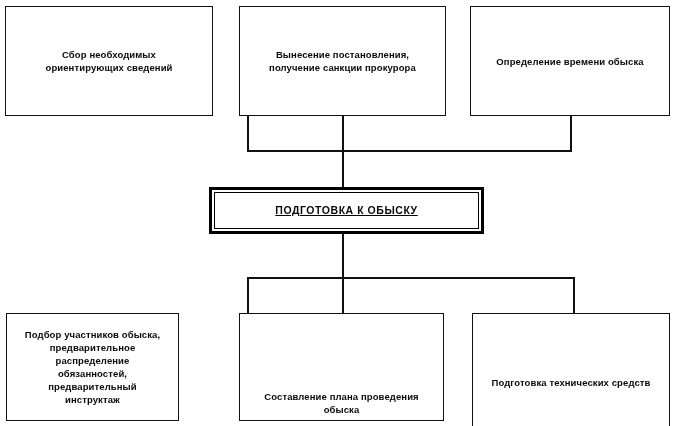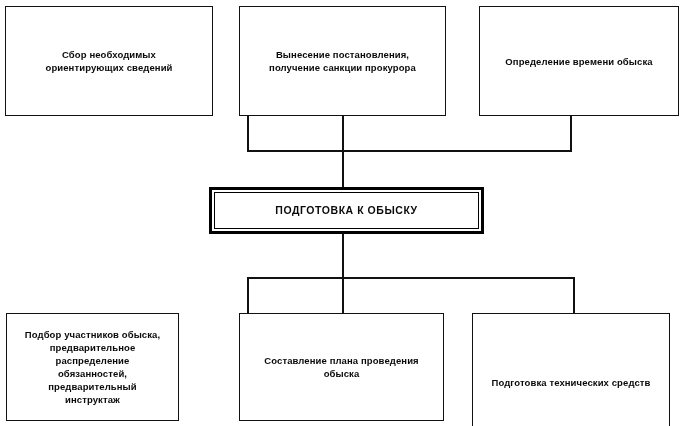--- a/index.html
+++ b/index.html
@@ -38,31 +38,32 @@
     line-height: 13px;
     color: #0a0a0a;
     font-weight: 600;
     letter-spacing: 0.1px;
     white-space: pre-line;
   }
 
   
   #node-top-1 { left: 5px;   top: 6px;  width: 208px; height: 110px; }
   #node-top-2 { left: 239px; top: 6px;  width: 207px; height: 110px; }
-  #node-top-3 { left: 470px; top: 6px;  width: 200px; height: 110px; margin-left: 9px; }
+  #node-top-3 { left: 470px; top: 6px;  width: 200px; height: 110px; }
 
   
   #node-center {
     left: 209px;
     top: 187px;
     width: 275px;
     height: 47px;
     border: 3.5px solid #000000;
     padding: 0;
     background: #ffffff;
+    text-decoration: underline;
   }
   #node-center .inner-frame {
     box-sizing: border-box;
     width: 100%;
     height: 100%;
     border: 1.5px solid #000000;
     margin: 2px;
     width: calc(100% - 4px);
     height: calc(100% - 4px);
     display: flex;
@@ -70,21 +71,21 @@
     justify-content: center;
   }
   #node-center .node-label {
     font-size: 10.5px;
     font-weight: 700;
     letter-spacing: 0.55px;
   }
 
   
   #node-bottom-1 { left: 6px;   top: 313px; width: 173px; height: 108px; }
-  #node-bottom-2 { left: 239px; top: 313px; width: 205px; height: 108px; }
+  #node-bottom-2 { left: 239px; top: 313px; width: 205px; height: 108px; align-items: flex-end; }
   #node-bottom-3 { left: 472px; top: 313px; width: 198px; height: 139px; }
 
   
   .conn {
     position: absolute;
     background: #111111;
   }
   .conn-v { width: 1.5px; }
   .conn-h { height: 1.5px; }
 

